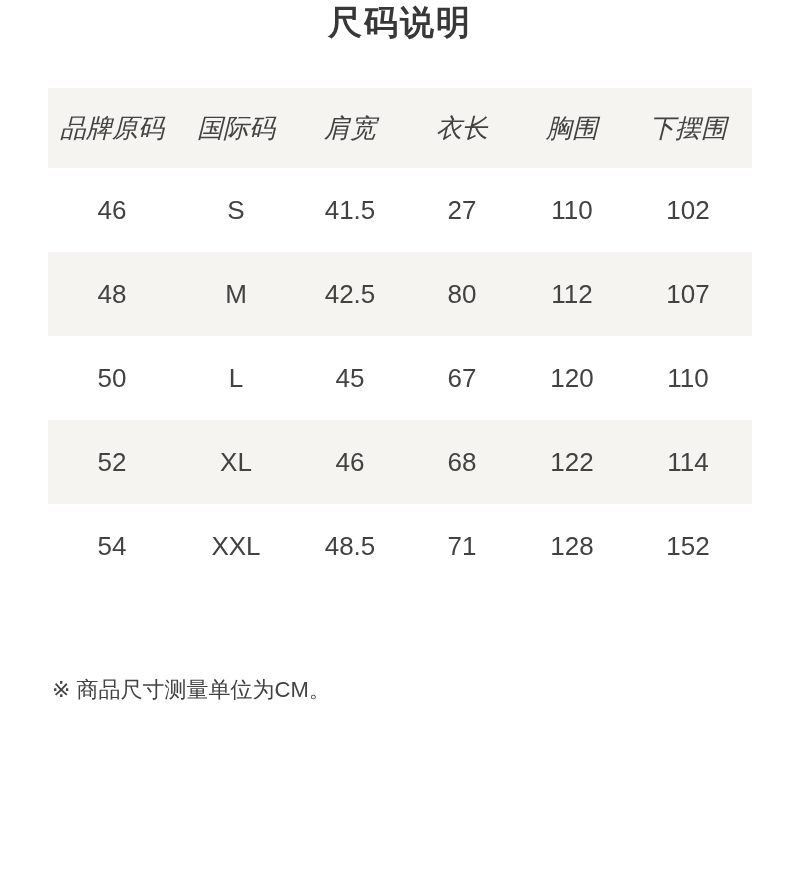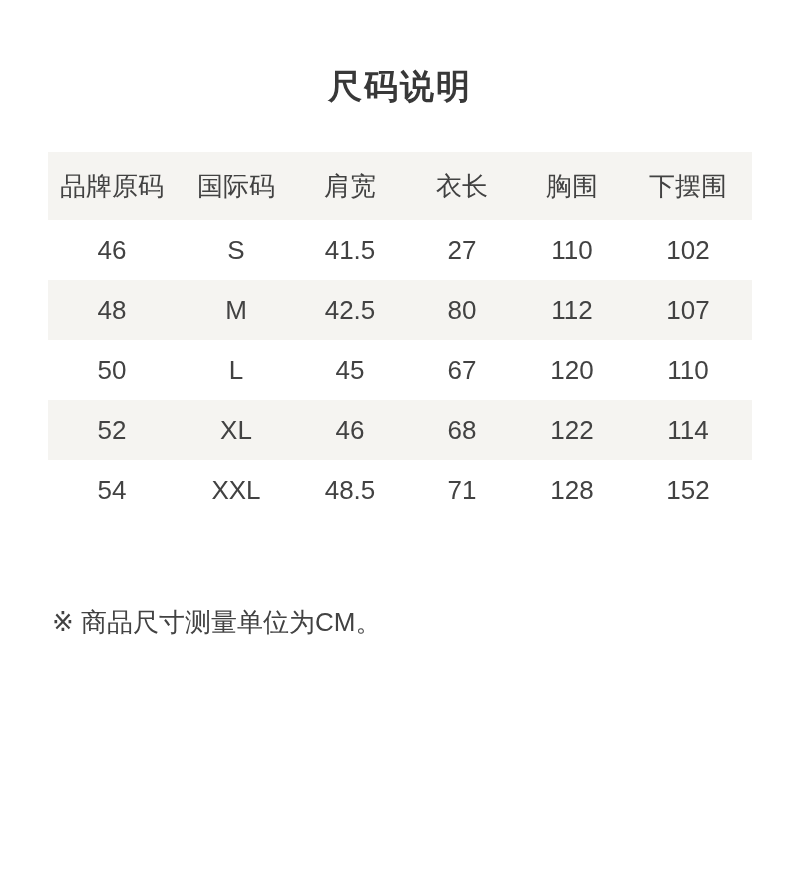--- a/index.html
+++ b/index.html
@@ -12,21 +12,20 @@
   body {
     width: 800px;
     height: 892px;
     background: #ffffff;
     font-family: "Liberation Sans", "DejaVu Sans", sans-serif;
     color: var(--text);
     overflow: hidden;
   }
   .title {
     margin: 0;
-    padding-top: 64px;
     text-align: center;
     font-size: 34px;
     line-height: 44px;
     font-weight: bold;
     letter-spacing: 2px;
     color: var(--title);
   }
   .size-table {
     width: 704px;
     margin: 44px auto 0 auto;
@@ -36,36 +35,37 @@
   .size-table th,
   .size-table td {
     text-align: center;
     vertical-align: middle;
     font-weight: normal;
     font-size: 26px;
     color: var(--text);
     padding: 0;
   }
   .size-table thead tr {
-    height: 68px;
+    height: 80px;
     background: var(--stripe);
+    font-style: italic;
   }
   .size-table tbody tr {
-    height: 60px;
+    height: 84px;
     background: #ffffff;
   }
   .size-table tbody tr:nth-child(even) {
     background: var(--stripe);
   }
   .notes {
     margin: 82px 0 0 52px;
   }
   .notes p {
     margin: 0;
-    font-size: 26px;
+    font-size: 22px;
     line-height: 40px;
     color: var(--text);
   }
 </style>
 </head>
 <body>
 
 <h1 class="title">尺码说明</h1>
 
 <table class="size-table">

